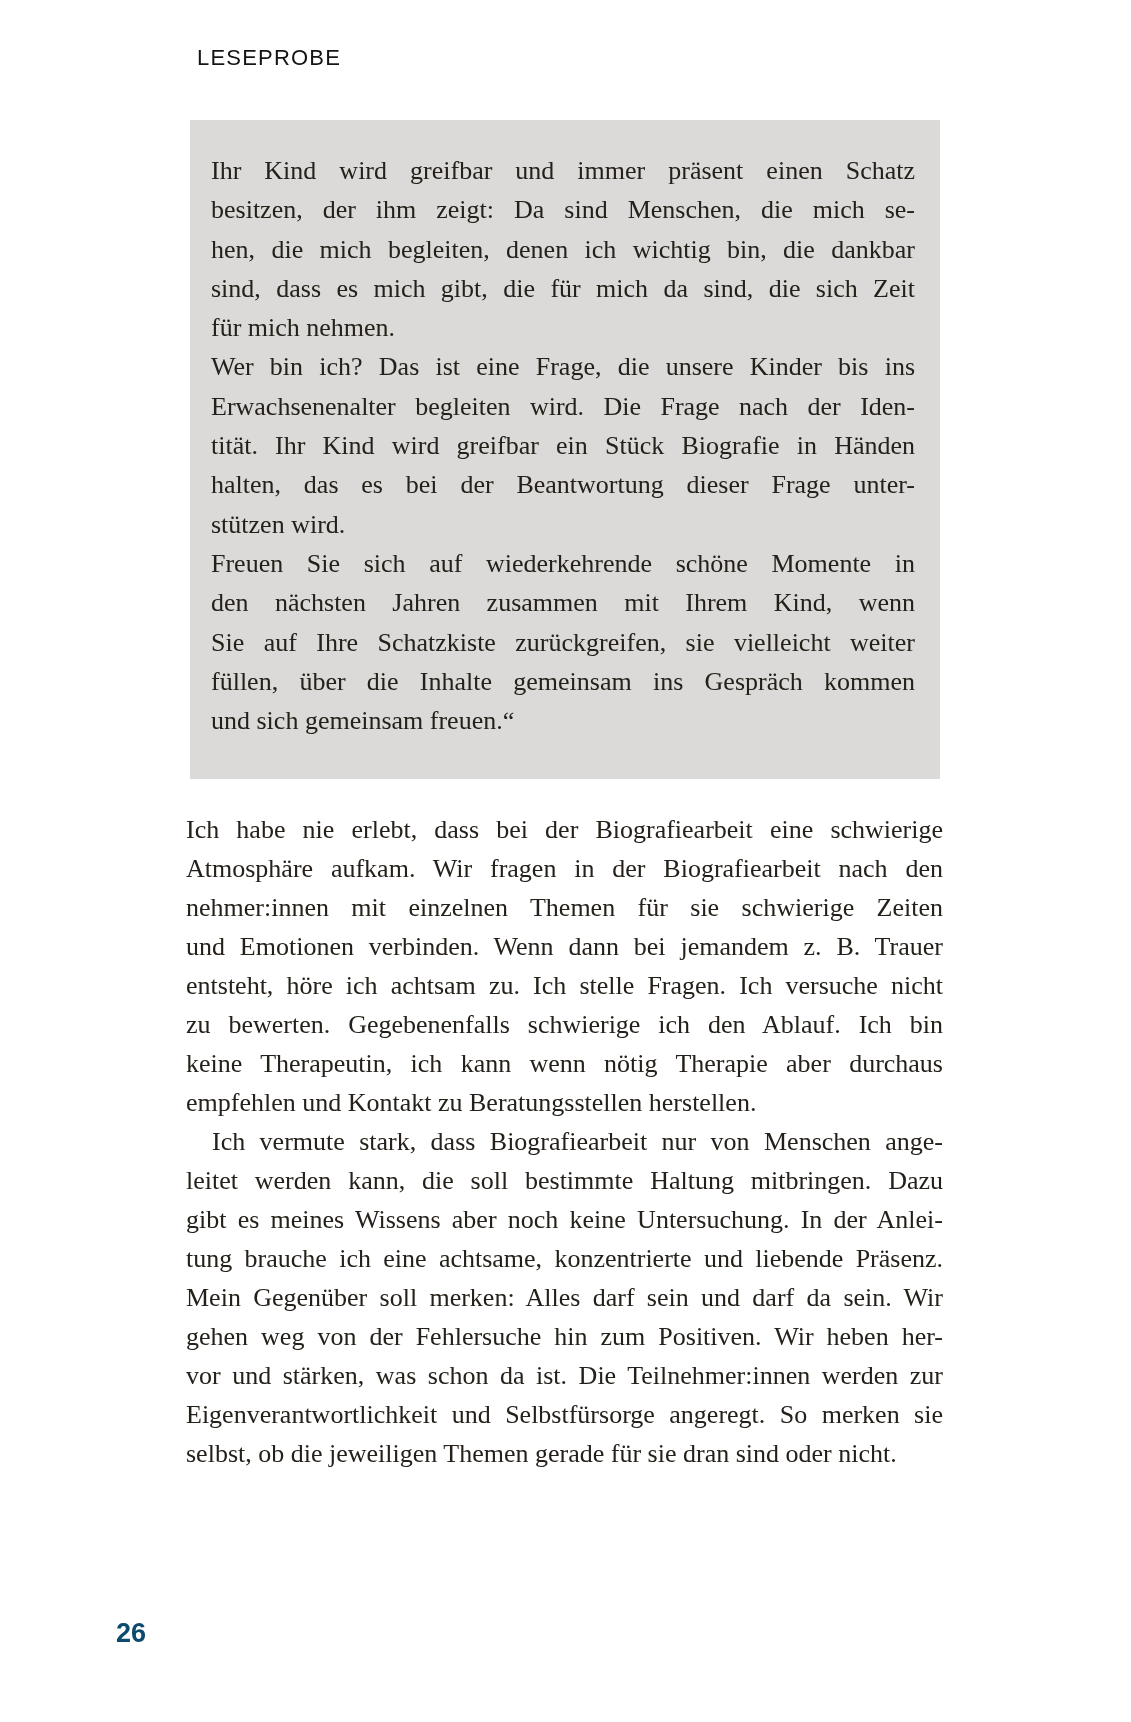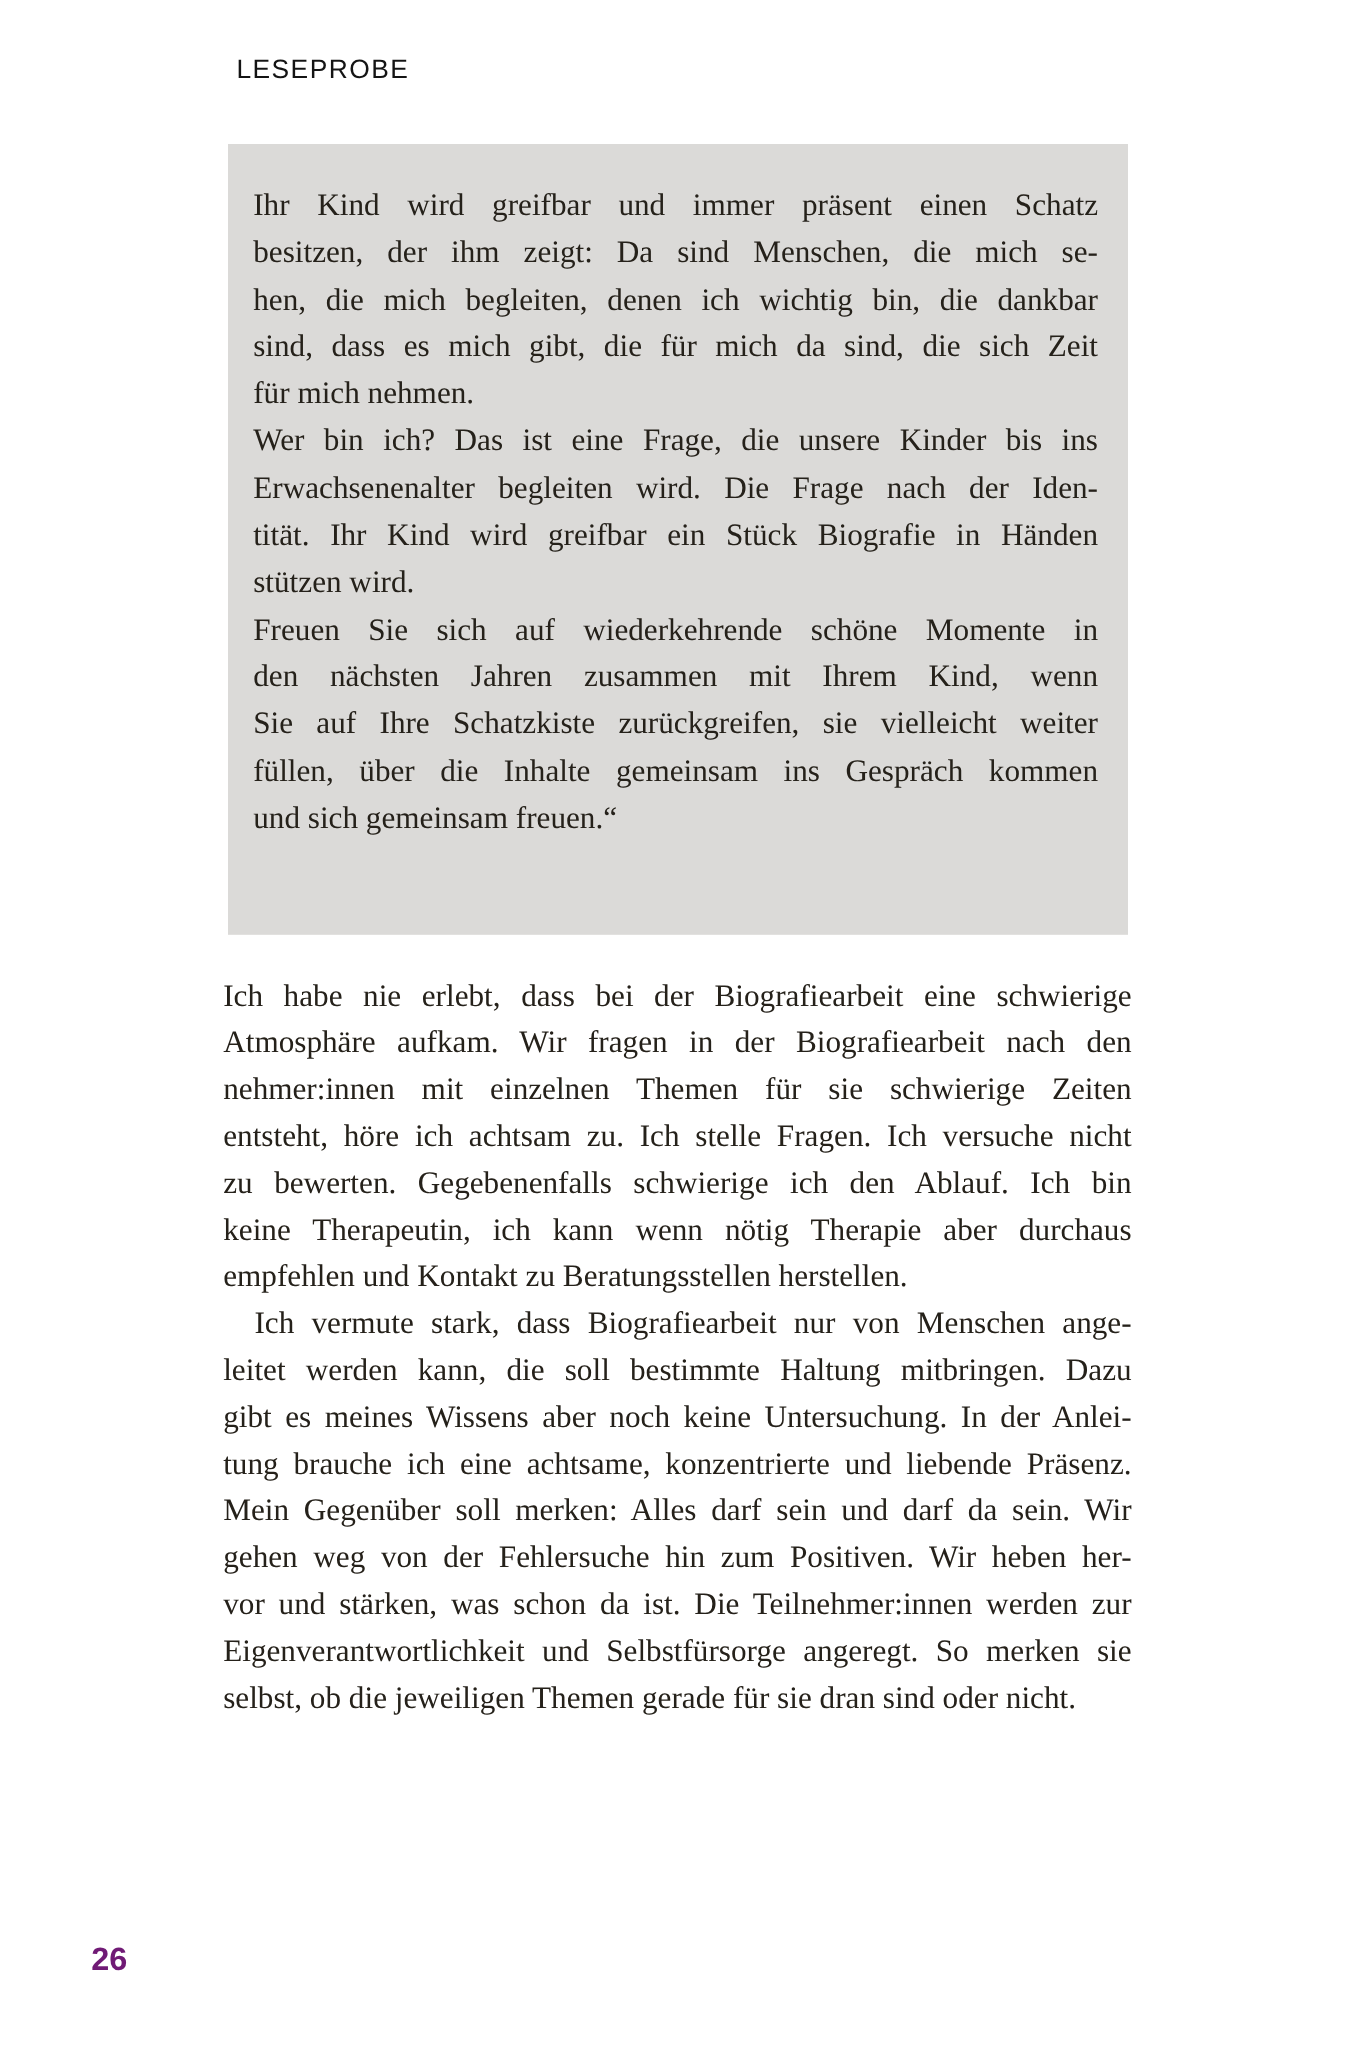--- a/index.html
+++ b/index.html
@@ -77,48 +77,50 @@
         <div class="line">Ihr Kind wird greifbar und immer präsent einen Schatz</div>
         <div class="line">besitzen, der ihm zeigt: Da sind Menschen, die mich se-</div>
         <div class="line">hen, die mich begleiten, denen ich wichtig bin, die dankbar</div>
         <div class="line">sind, dass es mich gibt, die für mich da sind, die sich Zeit</div>
         <div class="line end">für mich nehmen.</div>
       </div>
       <div>
         <div class="line">Wer bin ich? Das ist eine Frage, die unsere Kinder bis ins</div>
         <div class="line">Erwachsenenalter begleiten wird. Die Frage nach der Iden-</div>
         <div class="line">tität. Ihr Kind wird greifbar ein Stück Biografie in Händen</div>
+        <div class="line">halten, das es bei der Beantwortung dieser Frage unter-</div>
         <div class="line end">stützen wird.</div>
       </div>
       <div>
         <div class="line">Freuen Sie sich auf wiederkehrende schöne Momente in</div>
         <div class="line">den nächsten Jahren zusammen mit Ihrem Kind, wenn</div>
         <div class="line">Sie auf Ihre Schatzkiste zurückgreifen, sie vielleicht weiter</div>
         <div class="line">füllen, über die Inhalte gemeinsam ins Gespräch kommen</div>
         <div class="line end">und sich gemeinsam freuen.“</div>
       </div>
     </div>
 
   <div class="body-text" id="body-text" style="color: rgb(37, 33, 26);">
       <div>
         <div class="line">Ich habe nie erlebt, dass bei der Biografiearbeit eine schwierige</div>
         <div class="line">Atmosphäre aufkam. Wir fragen in der Biografiearbeit nach den</div>
         <div class="line">nehmer:innen mit einzelnen Themen für sie schwierige Zeiten</div>
+        <div class="line">und Emotionen verbinden. Wenn dann bei jemandem z. B. Trauer</div>
         <div class="line">entsteht, höre ich achtsam zu. Ich stelle Fragen. Ich versuche nicht</div>
         <div class="line">zu bewerten. Gegebenenfalls schwierige ich den Ablauf. Ich bin</div>
         <div class="line">keine Therapeutin, ich kann wenn nötig Therapie aber durchaus</div>
         <div class="line end">empfehlen und Kontakt zu Beratungsstellen herstellen.</div>
       </div>
       <div>
         <div class="line" style="text-indent: 26px;">Ich vermute stark, dass Biografiearbeit nur von Menschen ange-</div>
         <div class="line">leitet werden kann, die soll bestimmte Haltung mitbringen. Dazu</div>
         <div class="line">gibt es meines Wissens aber noch keine Untersuchung. In der Anlei-</div>
         <div class="line">tung brauche ich eine achtsame, konzentrierte und liebende Präsenz.</div>
         <div class="line">Mein Gegenüber soll merken: Alles darf sein und darf da sein. Wir</div>
         <div class="line">gehen weg von der Fehlersuche hin zum Positiven. Wir heben her-</div>
         <div class="line">vor und stärken, was schon da ist. Die Teilnehmer:innen werden zur</div>
         <div class="line">Eigenverantwortlichkeit und Selbstfürsorge angeregt. So merken sie</div>
         <div class="line end">selbst, ob die jeweiligen Themen gerade für sie dran sind oder nicht.</div>
       </div>
     </div>
 
-  <div class="page-number" style="color: #701a75;">26</div>
+  <div class="page-number" style="color: #0c4a6e; margin-left: 40px;">26</div>
 </div>
 
 </body></html>

